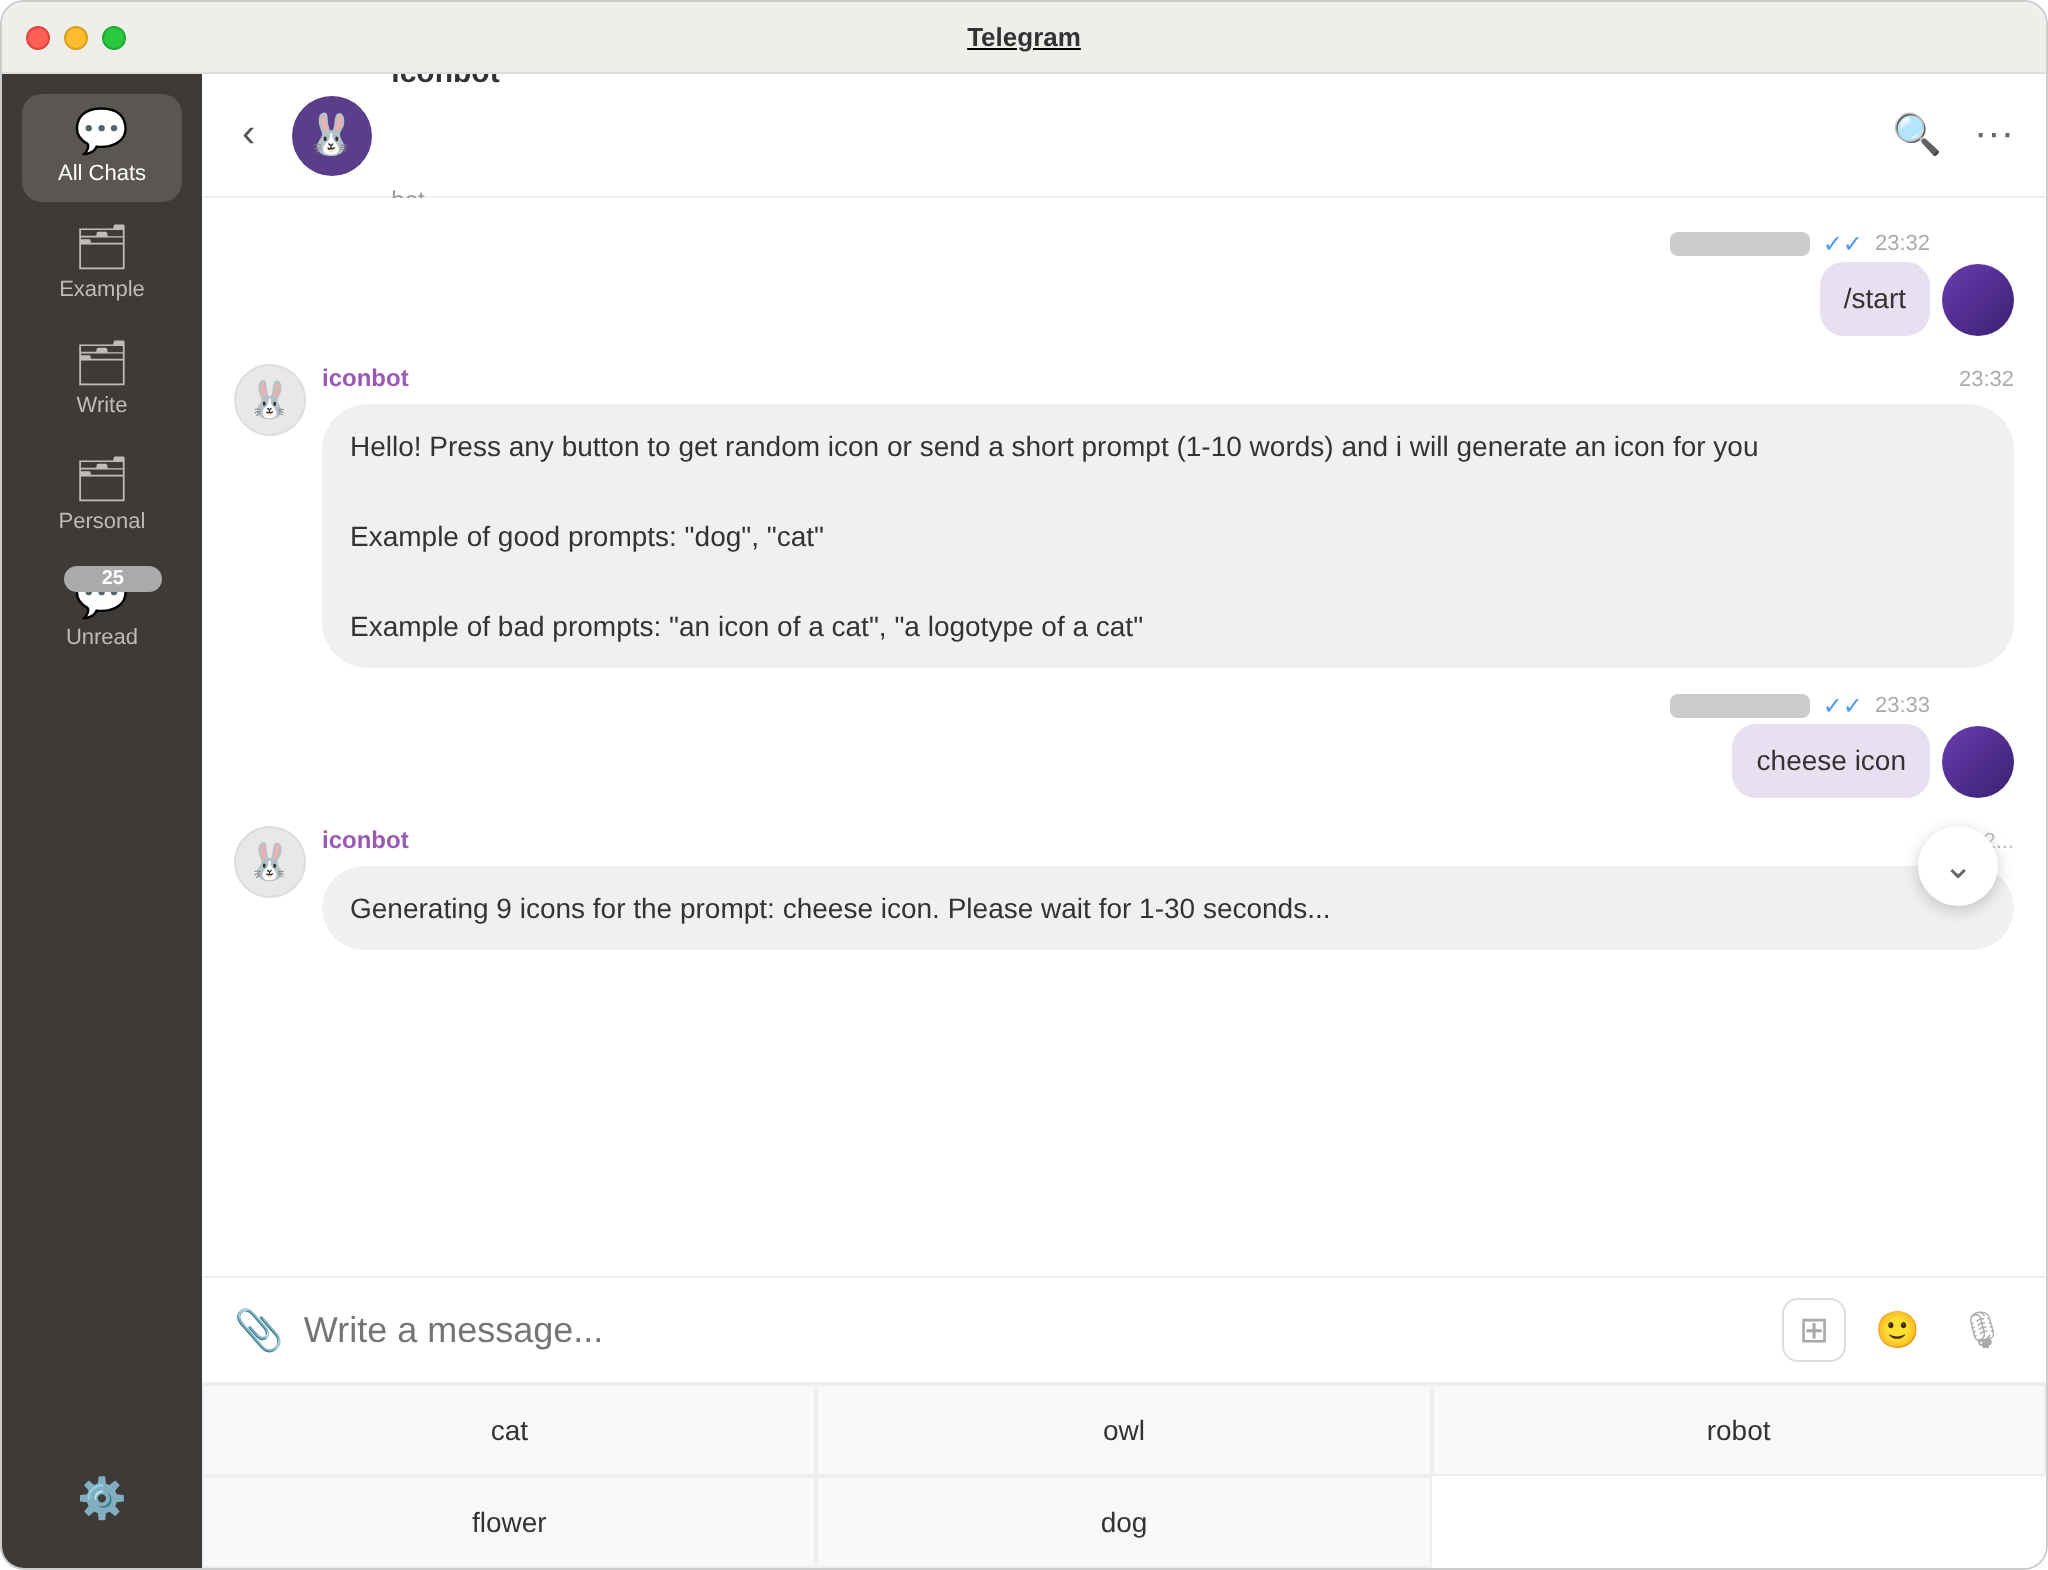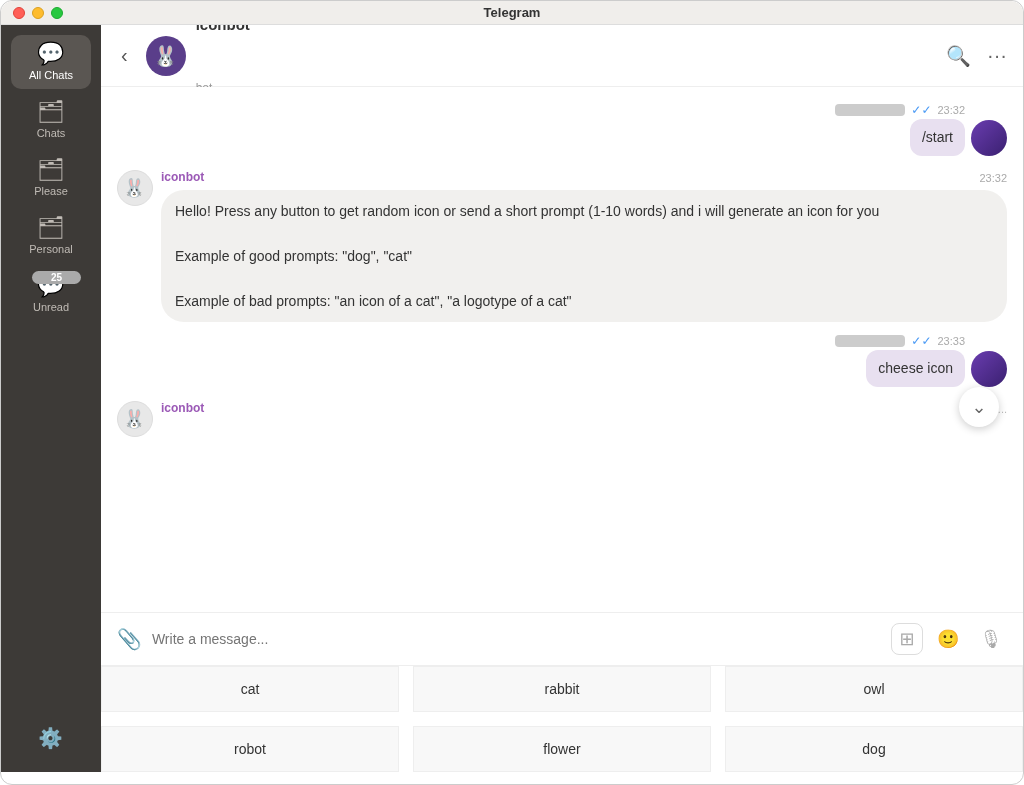--- a/index.html
+++ b/index.html
@@ -8,28 +8,29 @@
       background: #fff;
       width: 1024px;
       height: 785px;
       overflow: hidden;
       border-radius: 12px;
       border: 1px solid #ccc;
     }
 
     
     .titlebar {
-      height: 24px;
+      height: 36px;
       background: #f0eeeb;
       display: flex;
       align-items: center;
       justify-content: center;
       position: relative;
       border-radius: 12px 12px 0 0;
       border-bottom: 1px solid #ddd;
+      text-decoration: underline;
     }
     .titlebar-title {
       font-size: 13px;
       font-weight: 600;
       color: #333;
     }
     .traffic-lights {
       position: absolute;
       left: 12px;
       display: flex;
@@ -266,21 +267,21 @@
     }
     .attach-btn {
       font-size: 20px;
       color: #aaa;
       cursor: pointer;
     }
     .message-input {
       flex: 1;
       border: none;
       outline: none;
-      font-size: 14px;
+      font-size: 18px;
       color: #999;
       background: transparent;
       caret-color: #333;
     }
     .input-actions {
       display: flex;
       align-items: center;
       gap: 10px;
     }
     .input-action-btn {
@@ -296,21 +297,21 @@
       justify-content: center;
     }
     .input-action-btn.no-border {
       border: none;
     }
 
     
     .quick-replies {
       display: grid;
       grid-template-columns: 1fr 1fr 1fr;
-      gap: 14px;
+      gap: 0;
       border-top: 1px solid #eee;
     }
     .quick-reply-btn {
       padding: 14px 10px;
       text-align: center;
       font-size: 14px;
       font-weight: 500;
       color: #333;
       cursor: pointer;
       border: 1px solid #eee;
@@ -368,25 +369,25 @@
 
 <div class="app-body">
 
   <div class="sidebar">
     <div class="sidebar-item active">
       <span class="sidebar-icon">💬</span>
       <span class="sidebar-label">All Chats</span>
     </div>
     <div class="sidebar-item">
       <span class="sidebar-icon">🗂</span>
-      <span class="sidebar-label">Chats</span>
+      <span class="sidebar-label">Example</span>
     </div>
     <div class="sidebar-item">
       <span class="sidebar-icon">🗂</span>
-      <span class="sidebar-label">Please</span>
+      <span class="sidebar-label">Write</span>
     </div>
     <div class="sidebar-item">
       <span class="sidebar-icon">🗂</span>
       <span class="sidebar-label">Personal</span>
     </div>
     <div class="sidebar-item" style="position:relative;">
       <span class="sidebar-badge">25</span>
       <span class="sidebar-icon">💬</span>
       <span class="sidebar-label">Unread</span>
     </div>
@@ -454,20 +455,23 @@
         <div class="msg-avatar user-avatar" style="background: linear-gradient(135deg, #6a3db0, #3a2070);"></div>
       </div>
 
       <div class="bot-header-row">
         <div class="msg-avatar bot-avatar-msg">🐰</div>
         <div style="flex:1;">
           <div style="display:flex; align-items:center; justify-content:space-between; margin-bottom:4px;">
             <span class="msg-sender">iconbot</span>
             <span class="msg-time" style="color:#bbb;">2...</span>
           </div>
+          <div class="bot-bubble-content">
+            Generating 9 icons for the prompt: cheese icon. Please wait for 1-30 seconds...
+          </div>
         </div>
       </div>
 
       <div class="scroll-down-btn">
         <span>⌄</span>
       </div>
     </div>
 
     <div class="input-area">
       <span class="attach-btn">📎</span>
@@ -480,21 +484,20 @@
           <span>🙂</span>
         </div>
         <div class="input-action-btn no-border">
           <span>🎙</span>
         </div>
       </div>
     </div>
 
     <div class="quick-replies">
       <div class="quick-reply-btn">cat</div>
-      <div class="quick-reply-btn">rabbit</div>
       <div class="quick-reply-btn">owl</div>
       <div class="quick-reply-btn">robot</div>
       <div class="quick-reply-btn">flower</div>
       <div class="quick-reply-btn">dog</div>
     </div>
 
   </div>
 </div>
 
 </body></html>

